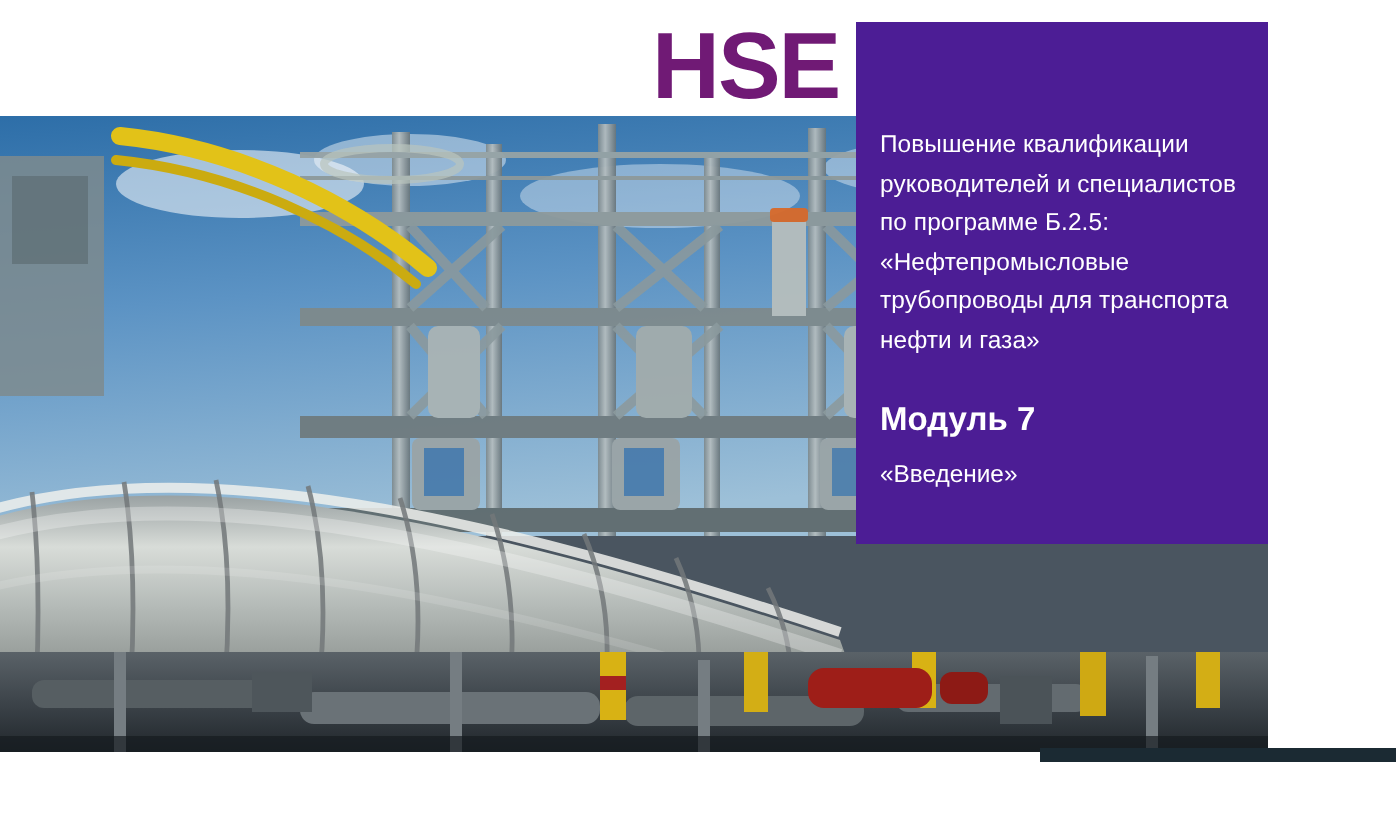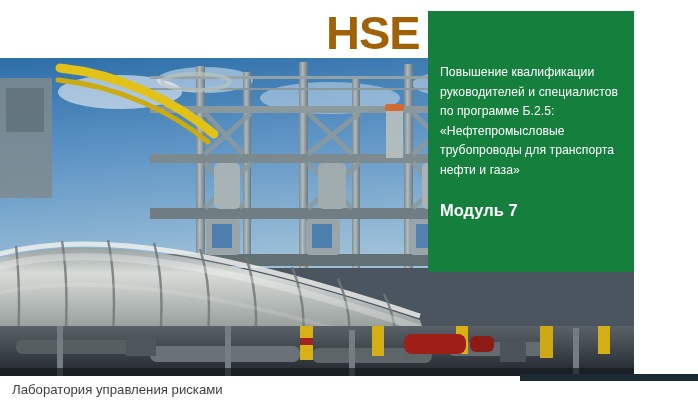--- a/index.html
+++ b/index.html
@@ -37,34 +37,34 @@
 
   
   .hse-logo {
     position: absolute;
     left: 326px;
     top: 8px;
     font-size: 47px;
     line-height: 50px;
     font-weight: 700;
     letter-spacing: -1px;
-    color: #a16207;
+    color: #701a75;
     font-family: "Liberation Sans", "DejaVu Sans", sans-serif;
     white-space: nowrap;
     z-index: 5;
   }
 
   
   .orange-panel {
     position: absolute;
     left: 428px;
     top: 11px;
     width: 206px;
     height: 261px;
-    background: #15803d;
+    background: #4c1d95;
     z-index: 4;
     box-sizing: border-box;
     padding: 52px 14px 0 12px;
   }
   .panel-course {
     color: #ffffff;
     font-size: 12.2px;
     line-height: 19.5px;
     font-weight: 400;
     margin: 0;
@@ -279,19 +279,19 @@
         <rect x="0" y="0" width="634" height="318" fill="none"></rect>
       </g>
     </svg>
   </div>
 
   <div class="hse-logo">HSE</div>
 
   <div class="orange-panel">
     <p class="panel-course">Повышение квалификации руководителей и специалистов по программе Б.2.5: «Нефтепромысловые трубопроводы для транспорта нефти и газа»</p>
     <p class="panel-module">Модуль 7</p>
+    <p class="panel-subtitle">«Введение»</p>
   </div>
 
-  <div class="caption">Лаборатория управления рисками</div>
 
   <div class="bottom-rule"></div>
 
 </div>
 
 </body></html>

